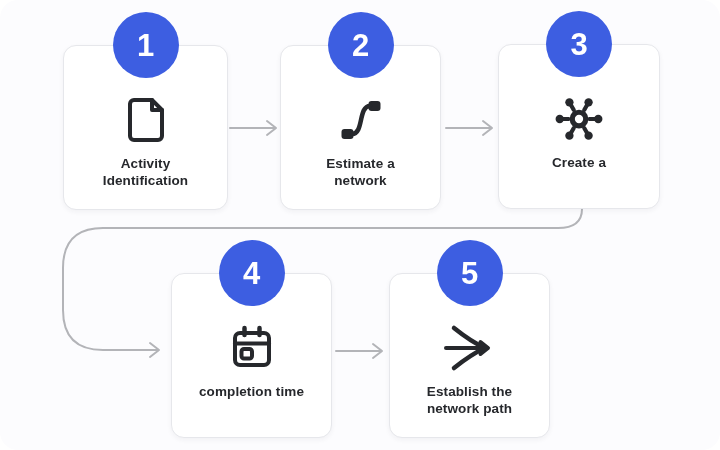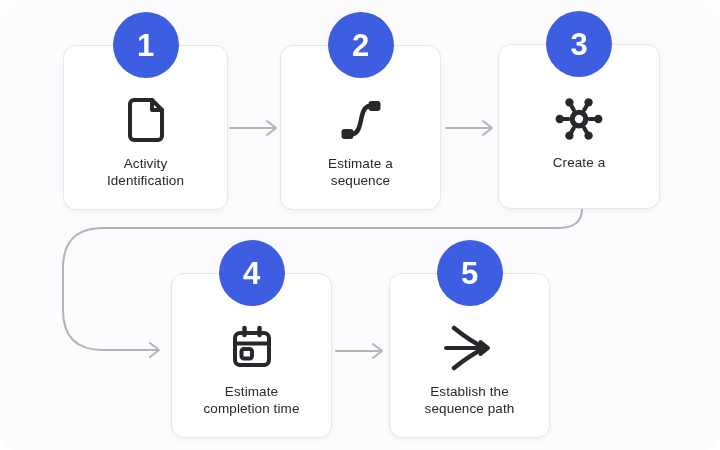--- a/index.html
+++ b/index.html
@@ -32,21 +32,21 @@
     color:#ffffff;font-size:31px;font-weight:700;line-height:1;
   }
   .icon-wrap{
     position:absolute;left:0;right:0;top:47px;height:54px;
     display:flex;align-items:center;justify-content:center;
   }
   .icon-wrap svg{stroke:var(--icon-dark);}
   .icon-fill{fill:var(--icon-dark);}
   .label{
     position:absolute;left:0;right:0;top:109px;text-align:center;
-    font-weight:400;font-size:13.5px;line-height:17px;color:var(--label-color);
+    font-weight:700;font-size:13.5px;line-height:17px;color:var(--label-color);
     letter-spacing:0.1px;
   }
   .label span{display:block;}
 </style>
 </head>
 <body>
 
 <div class="canvas">
 
   <svg class="connectors" viewBox="0 0 720 450" fill="none" stroke="#b3b4b8" stroke-width="2" stroke-linecap="round" stroke-linejoin="round">
@@ -86,21 +86,21 @@
     </div>
     <div class="icon-wrap">
       <svg width="48" height="48" viewBox="0 0 48 48" fill="none" stroke-width="4.5" stroke-linecap="round" stroke-linejoin="round">
         <rect class="icon-fill" x="4.5" y="33" width="12" height="10" rx="3" stroke="none" fill="#26282c"></rect>
         <rect class="icon-fill" x="31.5" y="5" width="12" height="10" rx="3" stroke="none" fill="#26282c"></rect>
         <path d="M15 38 C 27 38 21 10 33 10"></path>
       </svg>
     </div>
     <div class="label">
       <span>Estimate a</span>
-      <span>sequence</span>
+      <span>network</span>
     </div>
   </div>
 
   <div class="card" style="left:498px;top:44px;width:162px;">
     <div class="badge">
       <span>3</span>
     </div>
     <div class="icon-wrap">
       <svg width="50" height="50" viewBox="0 0 48 48" fill="none" stroke-width="4" stroke-linecap="round">
         <circle cx="24" cy="24" r="6.5" stroke-width="5"></circle>
@@ -131,36 +131,35 @@
     <div class="icon-wrap">
       <svg width="48" height="48" viewBox="0 0 48 48" fill="none" stroke-width="4" stroke-linecap="round" stroke-linejoin="round">
         <rect x="7" y="9" width="34" height="32" rx="5"></rect>
         <path d="M7 19.5 H41"></path>
         <path d="M16.5 4 V11" stroke-width="4.5"></path>
         <path d="M31.5 4 V11" stroke-width="4.5"></path>
         <rect x="13.5" y="25" width="10.5" height="9.5" rx="2.5"></rect>
       </svg>
     </div>
     <div class="label">
-      <span>Estimate</span>
       <span>completion time</span>
     </div>
   </div>
 
   <div class="card" style="left:389px;top:273px;width:161px;">
     <div class="badge">
       <span>5</span>
     </div>
     <div class="icon-wrap">
       <svg width="56" height="48" viewBox="0 0 56 48" fill="none" stroke-width="4" stroke-linecap="round" stroke-linejoin="round">
         <path d="M4 24 H45"></path>
         <path d="M38.5 18 L46 24 L38.5 30"></path>
         <path d="M12 4 C 22 12 33 19.5 43 24" stroke-width="4.5"></path>
         <path d="M12 44 C 22 36 33 28.5 43 24" stroke-width="4.5"></path>
       </svg>
     </div>
     <div class="label">
       <span>Establish the</span>
-      <span>sequence path</span>
+      <span>network path</span>
     </div>
   </div>
 
 </div>
 
 </body></html>

